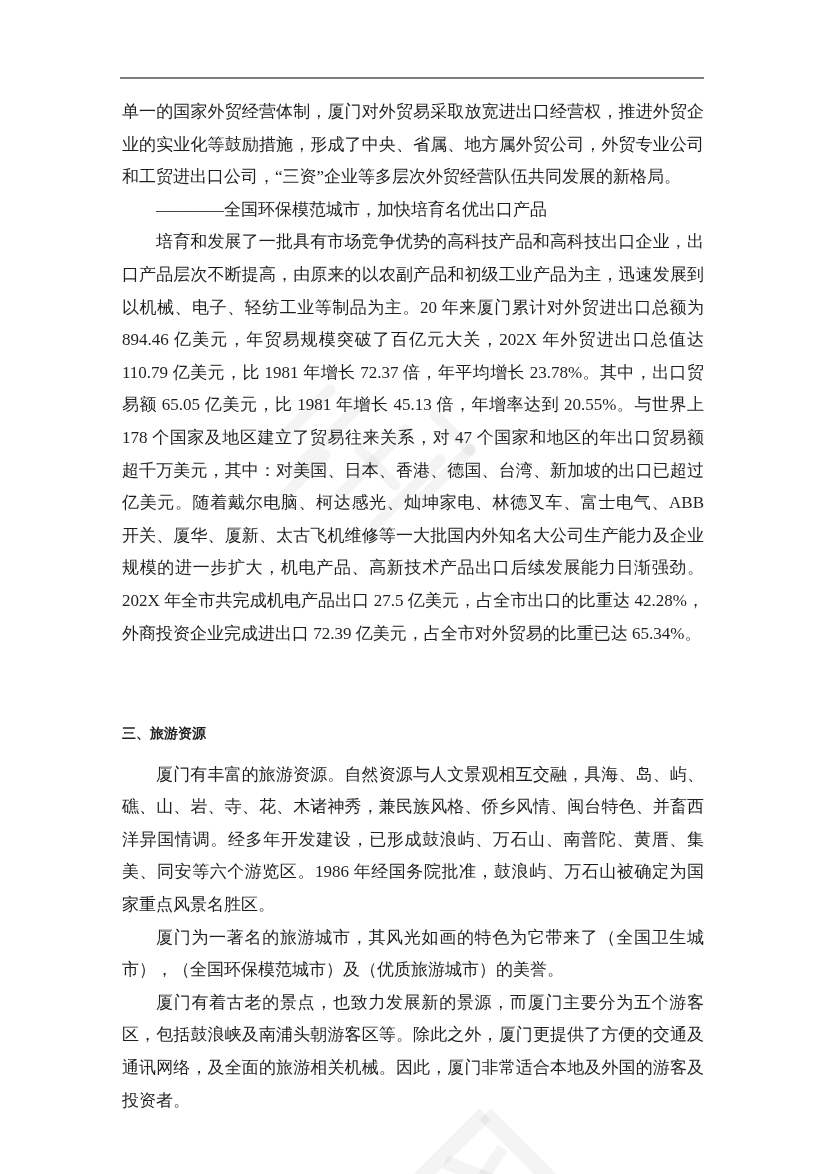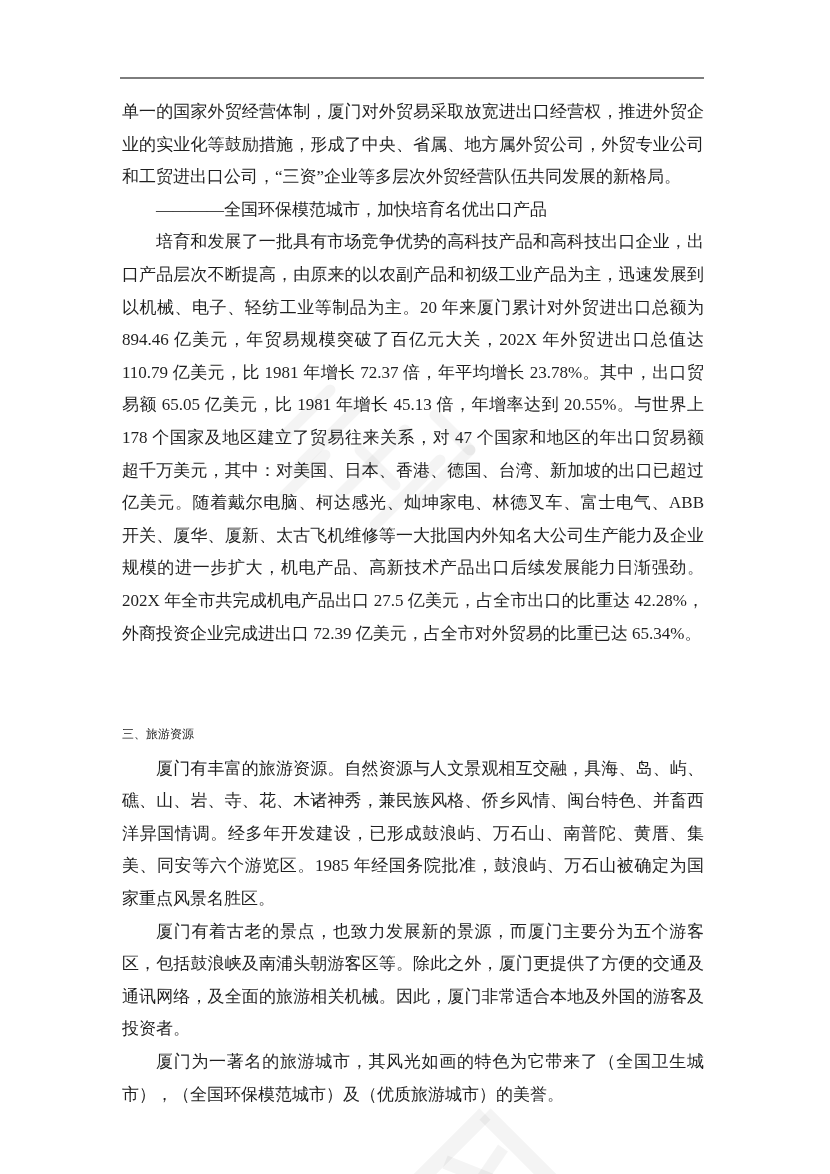--- a/index.html
+++ b/index.html
@@ -34,23 +34,23 @@
     text-align: justify;
     text-justify: inter-ideograph;
   }
   .para {
     margin: 0;
   }
   .para.indent {
     text-indent: 2em;
   }
   .section-heading {
-    margin: 68px 0 2px 0;
-    font-size: 12px;
-    font-weight: normal;
+    margin: 68px 0 8px 0;
+    font-size: 14px;
+    font-weight: bold;
     line-height: 32.6px;
   }
   .watermark {
     position: absolute;
     pointer-events: none;
   }
   .wm-center {
     left: 265px;
     top: 375px;
     width: 230px;
@@ -92,18 +92,18 @@
 
   <div class="header-rule"></div>
 
   <div class="content">
     <p class="para no-indent">单一的国家外贸经营体制，厦门对外贸易采取放宽进出口经营权，推进外贸企业的实业化等鼓励措施，形成了中央、省属、地方属外贸公司，外贸专业公司和工贸进出口公司，“三资”企业等多层次外贸经营队伍共同发展的新格局。</p>
     <p class="para indent">————全国环保模范城市，加快培育名优出口产品</p>
     <p class="para indent">培育和发展了一批具有市场竞争优势的高科技产品和高科技出口企业，出口产品层次不断提高，由原来的以农副产品和初级工业产品为主，迅速发展到以机械、电子、轻纺工业等制品为主。20 年来厦门累计对外贸进出口总额为 894.46 亿美元，年贸易规模突破了百亿元大关，202X 年外贸进出口总值达 110.79 亿美元，比 1981 年增长 72.37 倍，年平均增长 23.78%。其中，出口贸易额 65.05 亿美元，比 1981 年增长 45.13 倍，年增率达到 20.55%。与世界上 178 个国家及地区建立了贸易往来关系，对 47 个国家和地区的年出口贸易额超千万美元，其中：对美国、日本、香港、德国、台湾、新加坡的出口已超过亿美元。随着戴尔电脑、柯达感光、灿坤家电、林德叉车、富士电气、ABB 开关、厦华、厦新、太古飞机维修等一大批国内外知名大公司生产能力及企业规模的进一步扩大，机电产品、高新技术产品出口后续发展能力日渐强劲。202X 年全市共完成机电产品出口 27.5 亿美元，占全市出口的比重达 42.28%，外商投资企业完成进出口 72.39 亿美元，占全市对外贸易的比重已达 65.34%。</p>
 
     <h2 class="section-heading">三、旅游资源</h2>
 
-    <p class="para indent">厦门有丰富的旅游资源。自然资源与人文景观相互交融，具海、岛、屿、礁、山、岩、寺、花、木诸神秀，兼民族风格、侨乡风情、闽台特色、并畜西洋异国情调。经多年开发建设，已形成鼓浪屿、万石山、南普陀、黄厝、集美、同安等六个游览区。1985 年经国务院批准，鼓浪屿、万石山被确定为国家重点风景名胜区。</p>
+    <p class="para indent">厦门有丰富的旅游资源。自然资源与人文景观相互交融，具海、岛、屿、礁、山、岩、寺、花、木诸神秀，兼民族风格、侨乡风情、闽台特色、并畜西洋异国情调。经多年开发建设，已形成鼓浪屿、万石山、南普陀、黄厝、集美、同安等六个游览区。1986 年经国务院批准，鼓浪屿、万石山被确定为国家重点风景名胜区。</p>
+    <p class="para indent">厦门为一著名的旅游城市，其风光如画的特色为它带来了（全国卫生城市），（全国环保模范城市）及（优质旅游城市）的美誉。</p>
     <p class="para indent">厦门有着古老的景点，也致力发展新的景源，而厦门主要分为五个游客区，包括鼓浪峡及南浦头朝游客区等。除此之外，厦门更提供了方便的交通及通讯网络，及全面的旅游相关机械。因此，厦门非常适合本地及外国的游客及投资者。</p>
-    <p class="para indent">厦门为一著名的旅游城市，其风光如画的特色为它带来了（全国卫生城市），（全国环保模范城市）及（优质旅游城市）的美誉。</p>
   </div>
 
 </div>
 
 </body></html>

